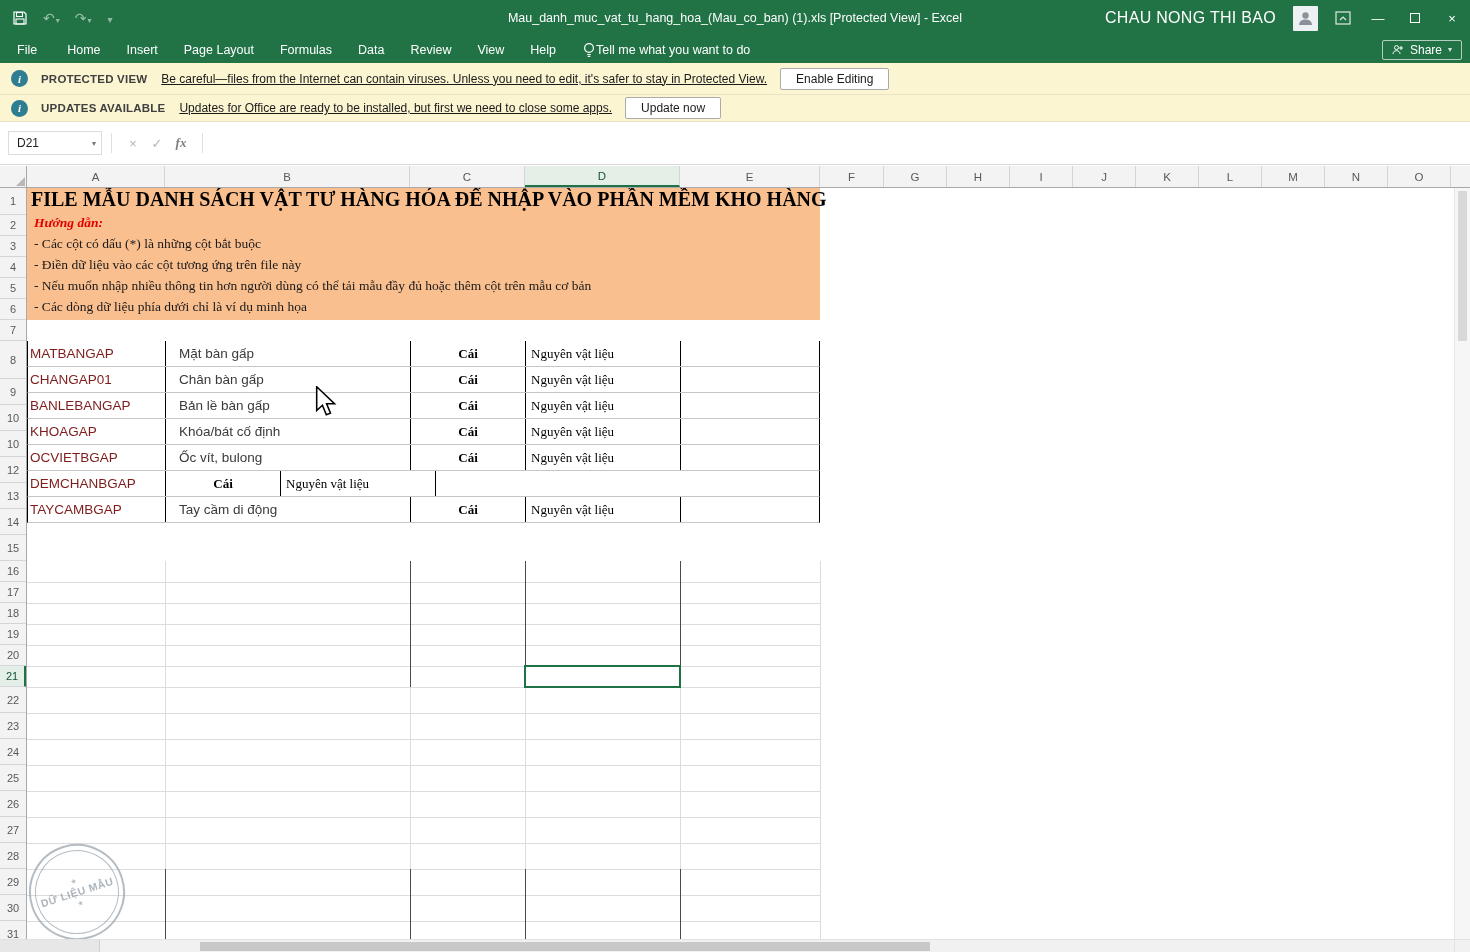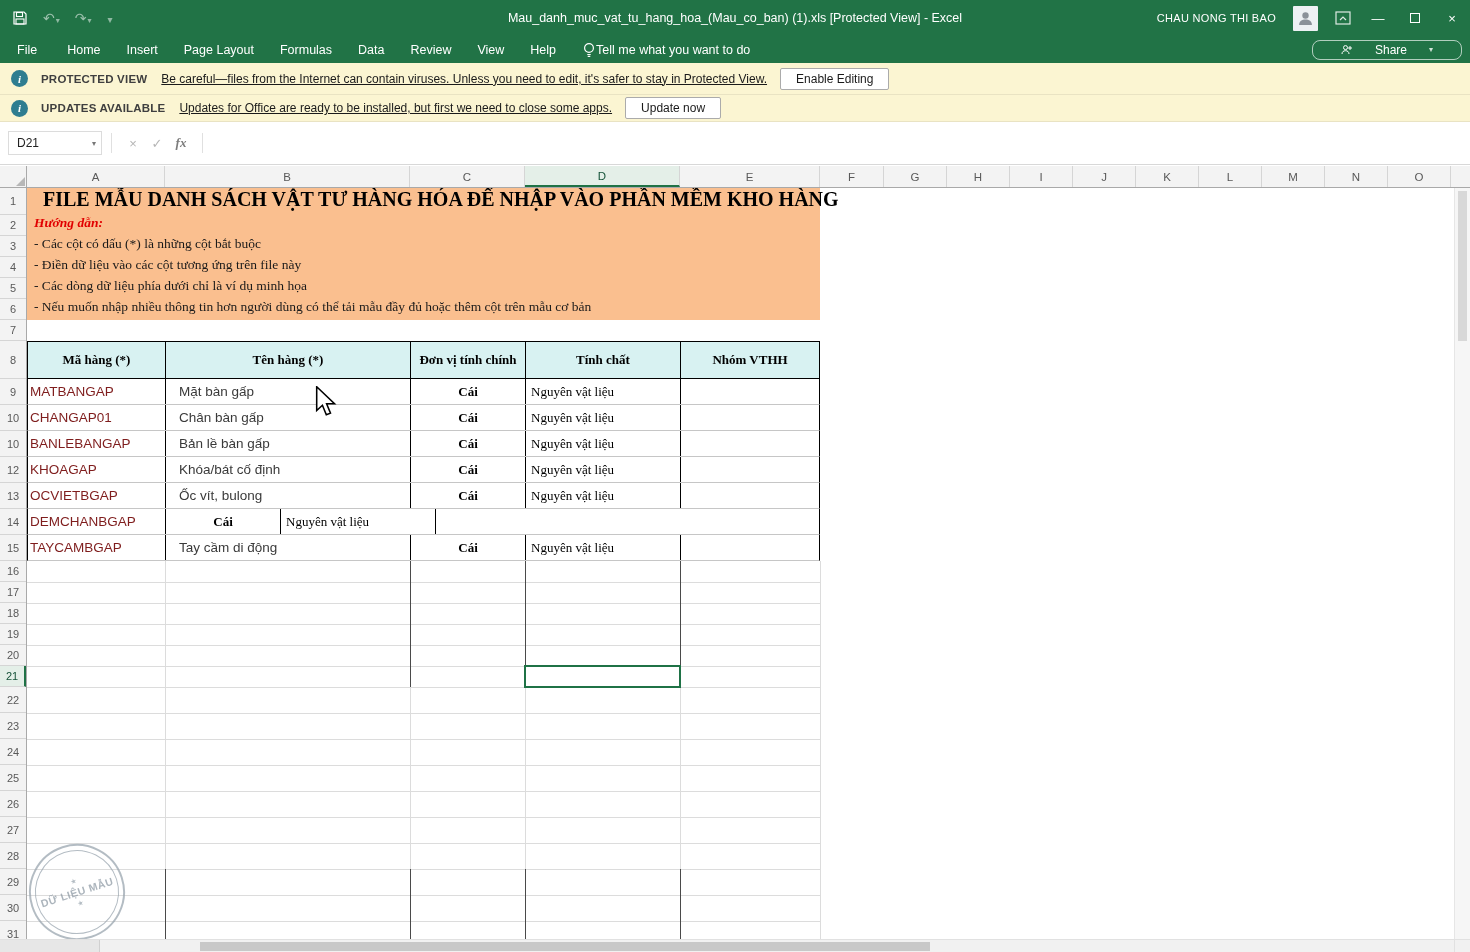--- a/index.html
+++ b/index.html
@@ -15,32 +15,32 @@
   body{font-family:"Liberation Sans","DejaVu Sans",sans-serif}
   .app{position:relative;width:1470px;height:952px;overflow:hidden;background:#fff;margin:0 auto}
 
   
   .titlebar{height:36px;background:var(--titlebar-green);position:relative;display:flex;align-items:center;color:#fff}
   .qat{display:flex;align-items:center;gap:15px;padding-left:12px}
   .qat .glyph{font-size:14px;color:rgba(255,255,255,.55);cursor:default}
   .qat .mini{font-size:8px;color:rgba(255,255,255,.5);margin-left:1px}
   .tb-title{position:absolute;left:50%;transform:translateX(-50%);font-size:12.5px;color:#fff;white-space:nowrap}
   .tb-right{position:absolute;right:8px;top:0;height:36px;display:flex;align-items:center;gap:17px}
-  .tb-user{font-size:11px;color:#fff;letter-spacing:.3px}
+  .tb-user{font-size:16px;color:#fff;letter-spacing:.3px}
   .avatar{width:25px;height:25px;background:#EDF1F4;display:flex;align-items:center;justify-content:center;border-radius:1px}
   .winbtn{font-size:13px;color:#fff;width:20px;text-align:center}
   .maxbox{width:10px;height:10px;border:1px solid #fff;margin:0 5px}
 
   
   .tabs{height:27px;background:var(--titlebar-green);display:flex;align-items:center;position:relative}
   .tab{color:#fff;font-size:12.5px;padding:0 13px;height:100%;display:flex;align-items:center;cursor:default;white-space:nowrap}
   .tab.file{padding:0 17px}
   .tellme{display:flex;align-items:center;gap:1px;color:#fff;font-size:12.5px;margin-left:14px}
-  .share-btn{position:absolute;right:8px;display:flex;align-items:center;gap:22px;color:#fff;font-size:12px;
-             border:1px solid rgba(255,255,255,.65);padding:2px 28px;border-radius:8px}
+  .share-btn{position:absolute;right:8px;display:flex;align-items:center;gap:6px;color:#fff;font-size:12px;
+             border:1px solid rgba(255,255,255,.65);padding:2px 9px;border-radius:2px}
   .share-btn .mini{font-size:8px;color:rgba(255,255,255,.8)}
 
   
   .notice{background:var(--notice-bg);display:flex;align-items:center;padding-left:11px;border-bottom:1px solid rgba(0,0,0,.07)}
   .notice1{height:32px}
   .notice2{height:27px}
   .info-ic{width:17px;height:17px;border-radius:50%;background:#2E7D90;color:#fff;font:italic bold 11px "Liberation Serif",serif;
            display:flex;align-items:center;justify-content:center;flex:none}
   .n-label{font-size:11.5px;font-weight:bold;color:#3f3f3f;margin-left:13px;letter-spacing:.2px;white-space:nowrap}
   .n-msg{font-size:12px;color:#1a1a1a;text-decoration:underline;margin-left:14px;white-space:nowrap}
@@ -66,21 +66,21 @@
   .chcell.fill{flex:1;border-right:none}
   .chcell.sel{background:#E4EFE8;border-bottom:2px solid var(--selection-green);color:#155238}
   .rowheads{position:absolute;left:0;top:22px;width:27px;bottom:0;background:#F3F3F3;border-right:1px solid #A9A9A9}
   .rhcell{width:100%;border-bottom:1px solid #D5D5D5;text-align:center;font-size:11px;color:#595959}
   .rhcell.sel{background:#E4EFE8;border-right:2px solid var(--selection-green);color:#155238}
   .cells{position:absolute;left:27px;top:22px;right:0;bottom:0;overflow:hidden}
 
   
   .orange-block{position:absolute;left:0;top:0;width:793px;height:132px;background:var(--block-orange)}
   .sheet-title{height:27px;line-height:27px;font:bold 20px "Liberation Serif","DejaVu Serif",serif;color:#000;
-               padding-left:16px;white-space:nowrap}
+               padding-left:4px;white-space:nowrap}
   .instr{height:21px;line-height:21px;font:13.5px "Liberation Serif","DejaVu Serif",serif;color:#1a1a1a;padding-left:7px;white-space:nowrap}
   .instr.red{font:italic bold 13.5px "Liberation Serif","DejaVu Serif",serif;color:var(--instruction-red)}
 
   
   .tbl{position:absolute;left:0;top:153px;width:793px}
   .thead{display:flex;height:38px;border:1px solid #000;background:var(--header-cyan)}
   .th{height:100%;border-right:1px solid #000;display:flex;align-items:center;justify-content:center;
       font:bold 13px "Liberation Serif","DejaVu Serif",serif;color:#000;flex:none;text-align:center}
   .th:last-child{border-right:none;flex:1}
   .trow{display:flex;height:26px;border-left:1px solid #000;border-right:1px solid #000;border-bottom:1px solid #C6C6C6;background:#fff}
@@ -290,32 +290,25 @@
           <div style="position: absolute; left: 383px; top: 681px; width: 1px; height: 92px; background: rgb(74, 74, 74);"></div>
           <div style="position: absolute; left: 498px; top: 681px; width: 1px; height: 92px; background: rgb(74, 74, 74);"></div>
           <div style="position: absolute; left: 653px; top: 681px; width: 1px; height: 92px; background: rgb(74, 74, 74);"></div>
         </div>
 
       <div class="orange-block">
         <div class="sheet-title">FILE MẪU DANH SÁCH VẬT TƯ HÀNG HÓA ĐỂ NHẬP VÀO PHẦN MỀM KHO HÀNG</div>
         <div class="instr red">Hướng dẫn:</div>
         <div class="instr">- Các cột có dấu (*) là những cột bắt buộc</div>
         <div class="instr">- Điền dữ liệu vào các cột tương ứng trên file này</div>
+        <div class="instr">- Nếu muốn nhập nhiều thông tin hơn người dùng có thể tải mẫu đầy đủ hoặc thêm cột trên mẫu cơ bản</div>
         <div class="instr">- Các dòng dữ liệu phía dưới chỉ là ví dụ minh họa</div>
-        <div class="instr">- Nếu muốn nhập nhiều thông tin hơn người dùng có thể tải mẫu đầy đủ hoặc thêm cột trên mẫu cơ bản</div>
       </div>
 
       <div class="tbl">
-        <div class="thead">
-          <div class="th" style="width:138px">Mã hàng (*)</div>
-          <div class="th" style="width:245px">Tên hàng (*)</div>
-          <div class="th" style="width:115px">Đơn vị tính chính</div>
-          <div class="th" style="width:155px">Tính chất</div>
-          <div class="th">Nhóm VTHH</div>
-        </div>
         <div class="trow">
           <div class="td c0" style="width:138px">MATBANGAP</div>
           <div class="td c1" style="width:245px">Mặt bàn gấp</div>
           <div class="td c2" style="width:115px">Cái</div>
           <div class="td c3" style="width:155px">Nguyên vật liệu</div>
           <div class="td c4"></div>
         </div>
         <div class="trow">
           <div class="td c0" style="width:138px">CHANGAP01</div>
           <div class="td c1" style="width:245px">Chân bàn gấp</div>

